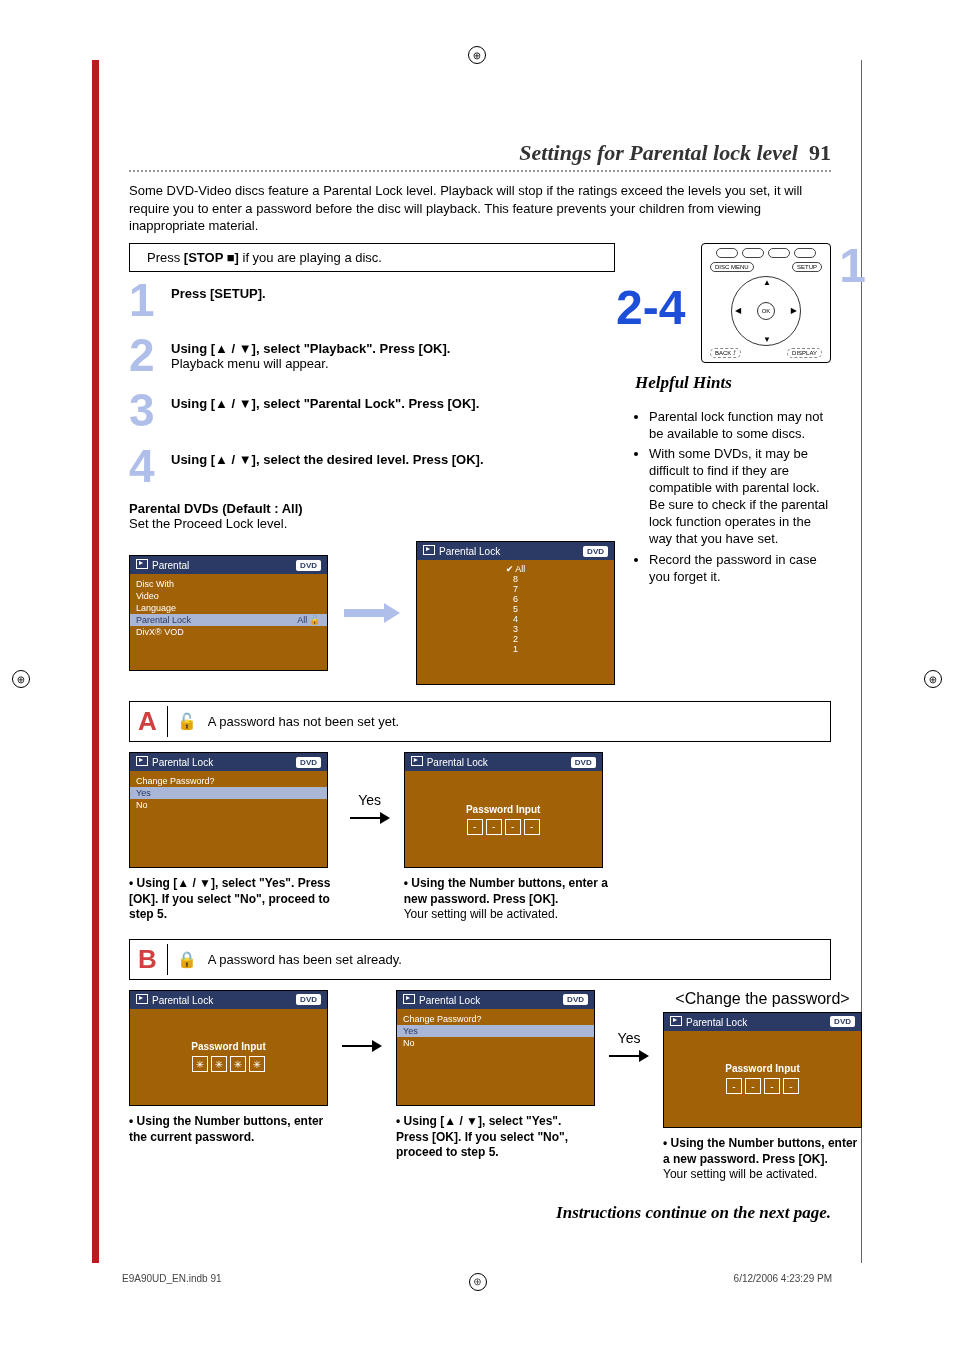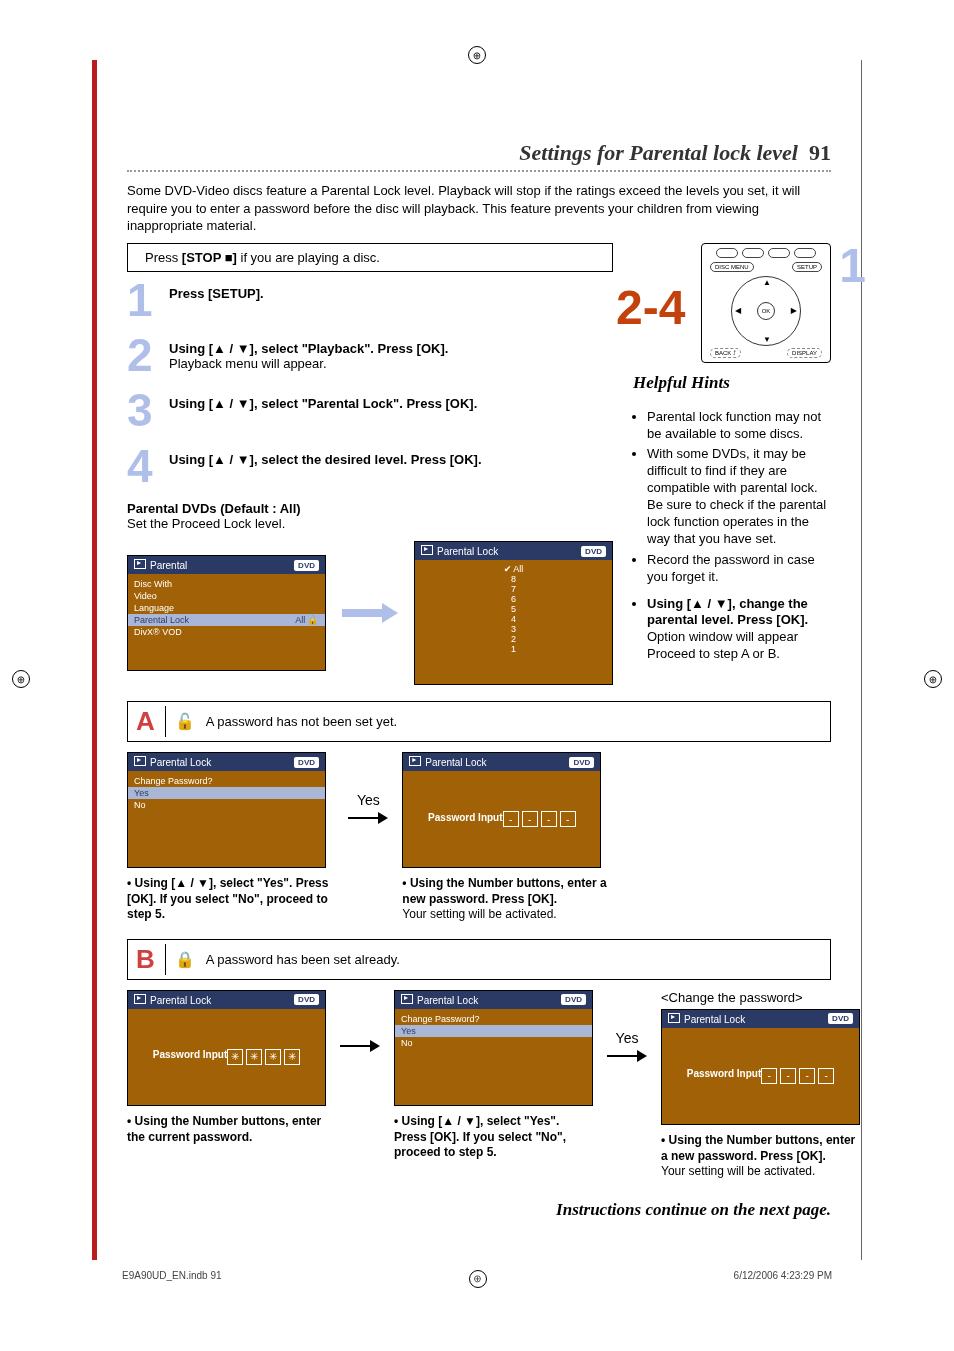--- a/index.html
+++ b/index.html
@@ -18,21 +18,21 @@
     border-radius: 50%;
     display: flex; align-items: center; justify-content: center;
     font-size: 10px;
   }
   .reg-mark::before { content: "⊕"; }
   .page {
     width: 770px;
     margin: 60px auto 0 auto;
     padding: 80px 30px 40px 30px;
     position: relative;
-    border-left: 5px solid #b91c1c;
+    border-left: 7px solid #b91c1c;
     border-right: 1px solid #666;
   }
   .title-row {
     text-align: right;
     font-family: Georgia, 'Times New Roman', serif;
     font-style: italic;
     font-weight: bold;
     font-size: 22px;
     color: #333;
   }
@@ -76,21 +76,21 @@
   .remote-row { display:flex; gap:4px; justify-content:center; margin-bottom:4px;}
   .pill { width:22px; height:10px; border:1px solid #444; border-radius:5px; }
   .btnlbl { font-size:6px; border:1px solid #444; border-radius:6px; padding:1px 4px; display:inline-block;}
   .dpad { position:relative; width:70px; height:70px; margin:2px auto; }
   .dpad .ring { position:absolute; inset:0; border:1px solid #333; border-radius:50%; }
   .dpad .ok { position:absolute; top:26px; left:26px; width:18px; height:18px; border:1px solid #333; border-radius:50%; font-size:6px; display:flex; align-items:center; justify-content:center;}
   .dpad .tri { position:absolute; font-size:8px; }
   .remote-bottom { display:flex; justify-content:space-between; padding:0 4px;}
   .dashlbl { font-size:6px; border:1px dashed #888; border-radius:6px; padding:1px 4px;}
   .callout1 { position:absolute; right:-36px; top:-6px; font-size:48px; font-weight:bold; color:#b0bfe9;}
-  .callout24 { position:absolute; left:-86px; top:36px; font-size:48px; font-weight:bold; color:#c2410c;}
+  .callout24 { position:absolute; left:-86px; top:36px; font-size:48px; font-weight:bold; color:#1d4ed8;}
 
   
   .osd {
     width: 199px;
     border: 1px solid #000;
     background: #fff;
   }
   .osd-head {
     background: #2a3a65;
     color: #fff;
@@ -104,21 +104,21 @@
   .osd-head .icon::after{content:"▸"; position:absolute; left:2px; top:-2px; font-size:8px;}
   .osd-head .dvd { background:#fff; color:#2a3a65; font-size:8px; padding:1px 4px; border-radius:2px; font-weight:bold;}
   .osd-body {
     background: #a16207;
     color: #fff;
     font-size: 9px;
     padding: 4px 6px 30px 6px;
     position: relative;
     min-height: 96px;
   }
-  .osd-body.cent { display:flex; flex-direction:row; align-items:center; justify-content:center; padding:18px 6px;}
+  .osd-body.cent { display:flex; flex-direction:column; align-items:center; justify-content:center; padding:18px 6px;}
   .osd-row { display:flex; justify-content:space-between; padding:1px 0; align-items:center;}
   .osd-row.sel { background:#aab6d6; color:#2a3a65; margin:0 -6px; padding:1px 6px;}
   .lock-ic { font-size:9px; }
   .osd-list { text-align:center; }
   .osd-list .item { font-size:9px; padding:0; }
   .osd-list .chk::before{ content:"✔ "; }
   .pw-label { font-size:10px; font-weight:bold; margin-bottom:4px;}
   .pw-boxes { display:flex; gap:3px; }
   .pw-boxes .b { width:16px; height:16px; border:1px solid #fff; display:flex; align-items:center; justify-content:center; font-size:10px;}
 
@@ -141,21 +141,21 @@
   }
   .section-bar .lock-fig { font-size:16px; }
 
   .three-col { display:flex; gap:14px; align-items:flex-start; margin-top:10px;}
   .three-col .cell { flex:1; }
   .caption { font-size:12px; margin-top:8px; line-height:1.3;}
   .caption .b { font-weight:bold; }
   .caption ul { list-style:none; }
   .caption li::before { content:"• "; font-weight:bold;}
   .yes-lbl { font-size:14px; }
-  .chg-head { text-align:left; font-size:13px; margin-bottom:4px;}
+  .chg-head { text-align:center; font-size:16px; margin-bottom:4px;}
 
   .continue { text-align:right; font-family:Georgia,serif; font-style:italic; font-weight:bold; font-size:17px; margin-top:20px;}
 
   .footer { display:flex; justify-content:space-between; font-size:10px; color:#444; padding:10px 30px 30px 30px; width:770px; margin:0 auto;}
   .footer .mid { position:relative; }
 </style>
 </head>
 <body>
 
 <div class="reg-mark" style="top:46px; left:468px;"></div>
@@ -288,27 +288,20 @@
         </div>
       </div>
 
       <div class="hints">
         <div class="hints-head">Helpful Hints</div>
         <ul>
           <li>Parental lock function may not be available to some discs.</li>
           <li>With some DVDs, it may be difficult to find if they are compatible with parental lock. Be sure to check if the parental lock function operates in the way that you have set.</li>
           <li>Record the password in case you forget it.</li>
         </ul>
-        <ul style="margin-top:10px;">
-          <li>
-            <b>Using [▲ / ▼], change the parental level. Press [OK].</b><br>
-            <span>Option window will appear</span><br>
-            <span>Proceed to step A or B.</span>
-          </li>
-        </ul>
       </div>
     </div>
   </div>
 
   <div class="section-bar">
     <span class="section-letter">A</span>
     <span class="lock-fig">🔓</span>
     <span>A password has not been set yet.</span>
   </div>
 

